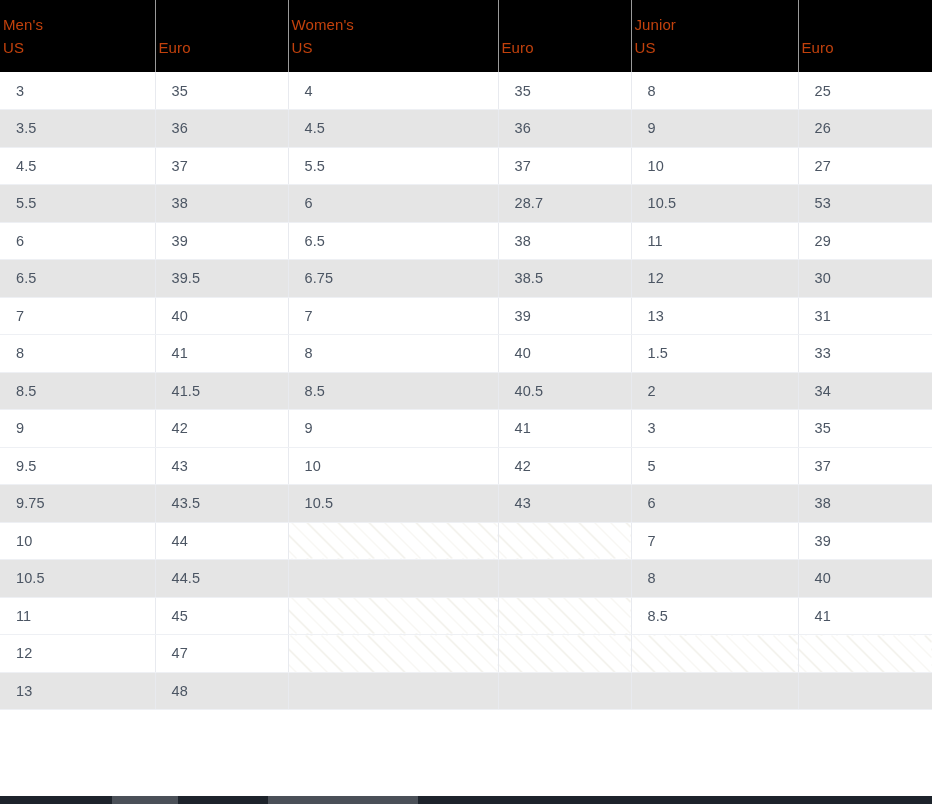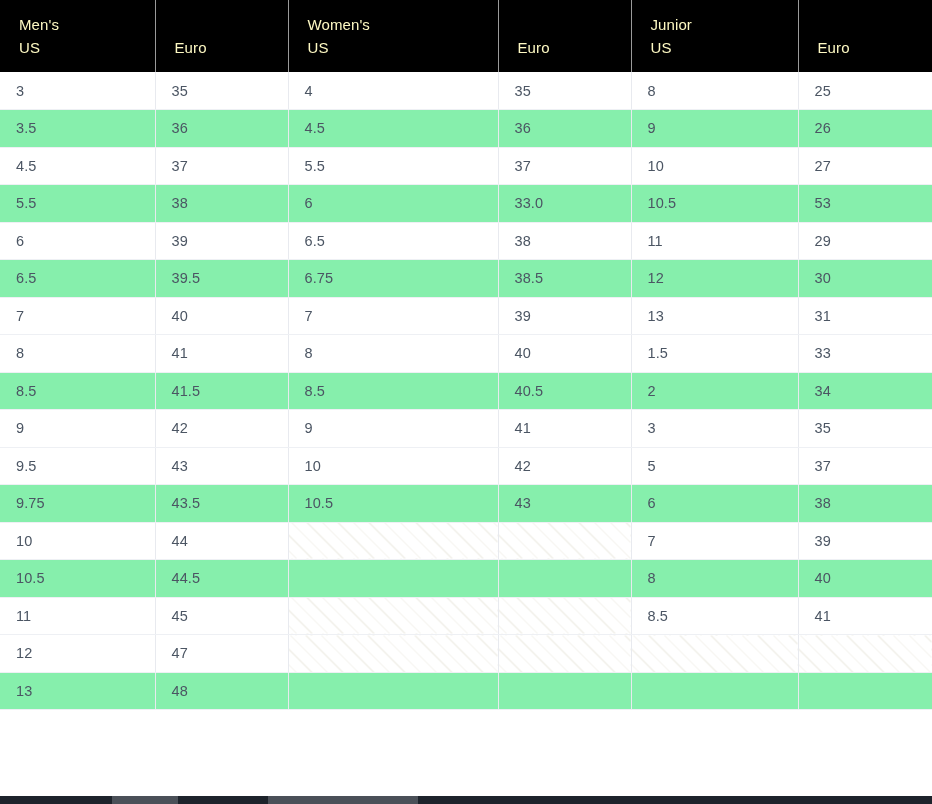--- a/index.html
+++ b/index.html
@@ -37,26 +37,26 @@
   col.c-womens-eu  { width: 133px; }
   col.c-junior-us  { width: 167px; }
   col.c-junior-eu  { width: 134px; }
 
   
   thead tr.header-row {
     height: 72px;
   }
   thead th {
     background: #000000;
-    color: #fef9c3;
+    color: #c2410c;
     font-size: 15px;
     font-weight: 400;
     text-align: left;
     vertical-align: middle;
-    padding: 0 0 0 19px;
+    padding: 0 0 0 3px;
     border-right: 1px solid #9a9a9a;
     line-height: 1.55;
     letter-spacing: 0.1px;
   }
   thead th:last-child { border-right: none; }
 
   th .hdr-group {
     display: block;
     white-space: nowrap;
   }
@@ -66,21 +66,21 @@
   }
   th .hdr-group.is-blank::after {
     content: "\00a0";
   }
 
   
   tbody tr {
     height: 37.5px;
   }
   tbody tr.row-odd  td { background-color: #ffffff; }
-  tbody tr.row-even td { background-color: #86efac; }
+  tbody tr.row-even td { background-color: #e5e5e5; }
 
   tbody td {
     font-size: 14.5px;
     color: #4b5563;
     text-align: left;
     vertical-align: middle;
     padding: 0 0 0 16px;
     border-right: 1px solid #e8eaef;
     border-bottom: 1px solid #eef0f4;
     white-space: nowrap;
@@ -189,21 +189,21 @@
           <td>37</td>
           <td>5.5</td>
           <td>37</td>
           <td>10</td>
           <td>27</td>
         </tr>
         <tr class="row-even">
           <td>5.5</td>
           <td>38</td>
           <td>6</td>
-          <td>33.0</td>
+          <td>28.7</td>
           <td>10.5</td>
           <td>53</td>
         </tr>
         <tr class="row-odd">
           <td>6</td>
           <td>39</td>
           <td>6.5</td>
           <td>38</td>
           <td>11</td>
           <td>29</td>

